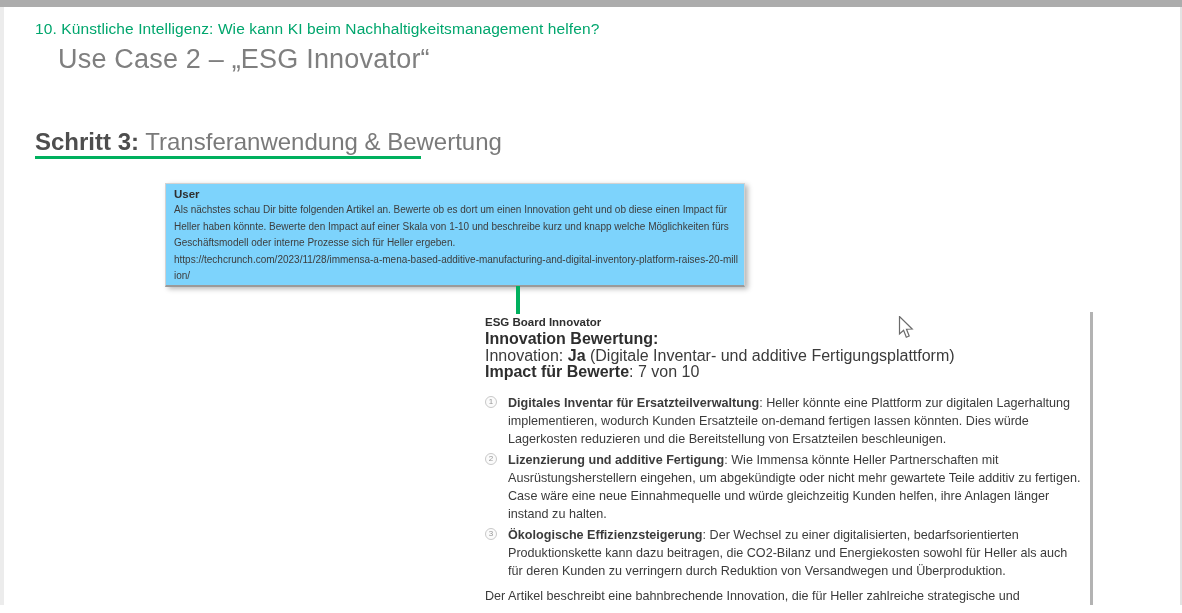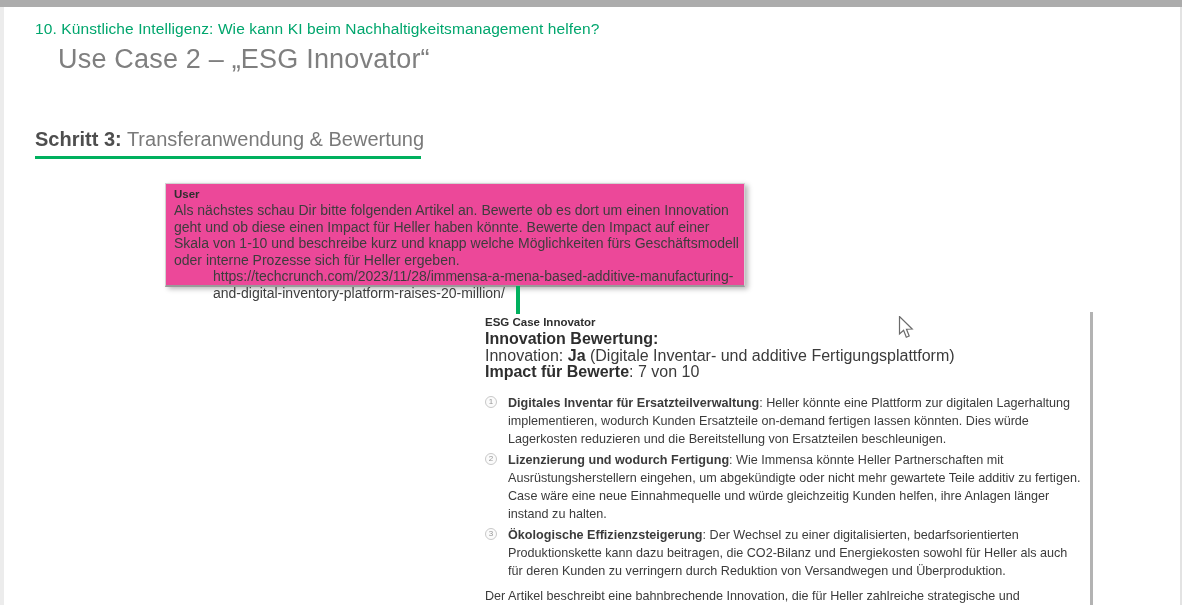--- a/index.html
+++ b/index.html
@@ -11,35 +11,35 @@
     font-family:"Liberation Sans","DejaVu Sans",sans-serif;
   }
   
   .top-strip{position:absolute;left:0;top:0;width:1182px;height:7px;background:#acacac;}
   .left-strip{position:absolute;left:0;top:7px;width:4px;height:606px;background:#ececec;}
   .right-strip{position:absolute;right:0;top:7px;width:2px;height:606px;background:#e3e3e3;}
 
   
   .kicker{position:absolute;left:35px;top:20px;font-size:15.5px;color:#00a66d;letter-spacing:.1px;}
   .page-title{position:absolute;left:33px;top:44px;font-size:27px;color:#7f7f7f;letter-spacing:.2px;margin-left:25px;}
-  .step{position:absolute;left:35px;top:128px;font-size:20px;color:#7a7a7a;}
+  .step{position:absolute;left:35px;top:128px;font-size:24px;color:#7a7a7a;}
   .step b{color:#4e4e4e;font-weight:700;}
   .step-underline{position:absolute;left:35px;top:156px;width:386px;height:3px;background:#00b05e;}
 
   
   .user-box{
     position:absolute;left:165px;top:183px;width:580px;height:104px;
-    box-sizing:border-box;background:#ec4899;
+    box-sizing:border-box;background:#7dd3fc;
     border:1px solid #d2d2d2;border-bottom:2px solid #9a9a9a;
     box-shadow:3px 2px 5px rgba(0,0,0,0.28);
     padding:4px 10px 0 8px;
   }
   .user-role{font-size:11.5px;font-weight:700;color:#2e2e2e;margin-bottom:2px;}
-  .user-text{font-size:14px;line-height:16.6px;color:#3d3d3d;width:566px;}
-  .user-link{color:#3d3d3d;text-decoration:none;word-break:break-all;display:block;margin-left:39px;}
+  .user-text{font-size:10px;line-height:16.6px;color:#3d3d3d;width:566px;}
+  .user-link{color:#3d3d3d;text-decoration:none;word-break:break-all;display:block;}
 
   
   .connector{position:absolute;left:516px;top:286px;width:4px;height:28px;background:#00b05e;}
 
   
   .assistant{position:absolute;left:485px;top:316px;width:596px;color:#3b3b3b;}
   .assistant-role{font-size:11.5px;font-weight:700;color:#2e2e2e;margin-bottom:3px;}
   .a-line{font-size:16px;line-height:16.5px;}
   .a-line b{color:#2e2e2e;}
   .list{margin-top:13px;}
@@ -73,33 +73,33 @@
   <div class="step-underline"></div>
 
   <div class="user-box">
     <div class="user-role">User</div>
     <div class="user-text"><span>Als nächstes schau Dir bitte folgenden Artikel an. Bewerte ob es dort um einen Innovation geht und ob diese einen Impact für Heller haben könnte. Bewerte den Impact auf einer Skala von 1-10 und beschreibe kurz und knapp welche Möglichkeiten fürs Geschäftsmodell oder interne Prozesse sich für Heller ergeben.</span><a class="user-link" href="#">https://techcrunch.com/2023/11/28/immensa-a-mena-based-additive-manufacturing-and-digital-inventory-platform-raises-20-million/</a></div>
   </div>
 
   <div class="connector"></div>
 
   <div class="assistant">
-    <div class="assistant-role">ESG Case Innovator</div>
+    <div class="assistant-role">ESG Board Innovator</div>
     <div class="a-line"><b>Innovation Bewertung:</b></div>
     <div class="a-line"><span>Innovation: </span><b>Ja</b><span> (Digitale Inventar- und additive Fertigungsplattform)</span></div>
     <div class="a-line"><b>Impact für Bewerte</b><span>: 7 von 10</span></div>
 
     <div class="list">
       <div class="list-item">
         <span class="badge">1</span>
         <b>Digitales Inventar für Ersatzteilverwaltung</b><span>: Heller könnte eine Plattform zur digitalen Lagerhaltung implementieren, wodurch Kunden Ersatzteile on-demand fertigen lassen könnten. Dies würde Lagerkosten reduzieren und die Bereitstellung von Ersatzteilen beschleunigen.</span>
       </div>
       <div class="list-item">
         <span class="badge">2</span>
-        <b>Lizenzierung und wodurch Fertigung</b><span>: Wie Immensa könnte Heller Partnerschaften mit Ausrüstungsherstellern eingehen, um abgekündigte oder nicht mehr gewartete Teile additiv zu fertigen. Case wäre eine neue Einnahmequelle und würde gleichzeitig Kunden helfen, ihre Anlagen länger instand zu halten.</span>
+        <b>Lizenzierung und additive Fertigung</b><span>: Wie Immensa könnte Heller Partnerschaften mit Ausrüstungsherstellern eingehen, um abgekündigte oder nicht mehr gewartete Teile additiv zu fertigen. Case wäre eine neue Einnahmequelle und würde gleichzeitig Kunden helfen, ihre Anlagen länger instand zu halten.</span>
       </div>
       <div class="list-item">
         <span class="badge">3</span>
         <b>Ökologische Effizienzsteigerung</b><span>: Der Wechsel zu einer digitalisierten, bedarfsorientierten Produktionskette kann dazu beitragen, die CO2-Bilanz und Energiekosten sowohl für Heller als auch für deren Kunden zu verringern durch Reduktion von Versandwegen und Überproduktion.</span>
       </div>
     </div>
 
     <div class="conclusion">Der Artikel beschreibt eine bahnbrechende Innovation, die für Heller zahlreiche strategische und umweltbezogene Vorteile bietet und entscheidend zur Digitalisierung und Nachhaltigkeit in der Fertigungsbranche beiträgt.</div>
   </div>
 

